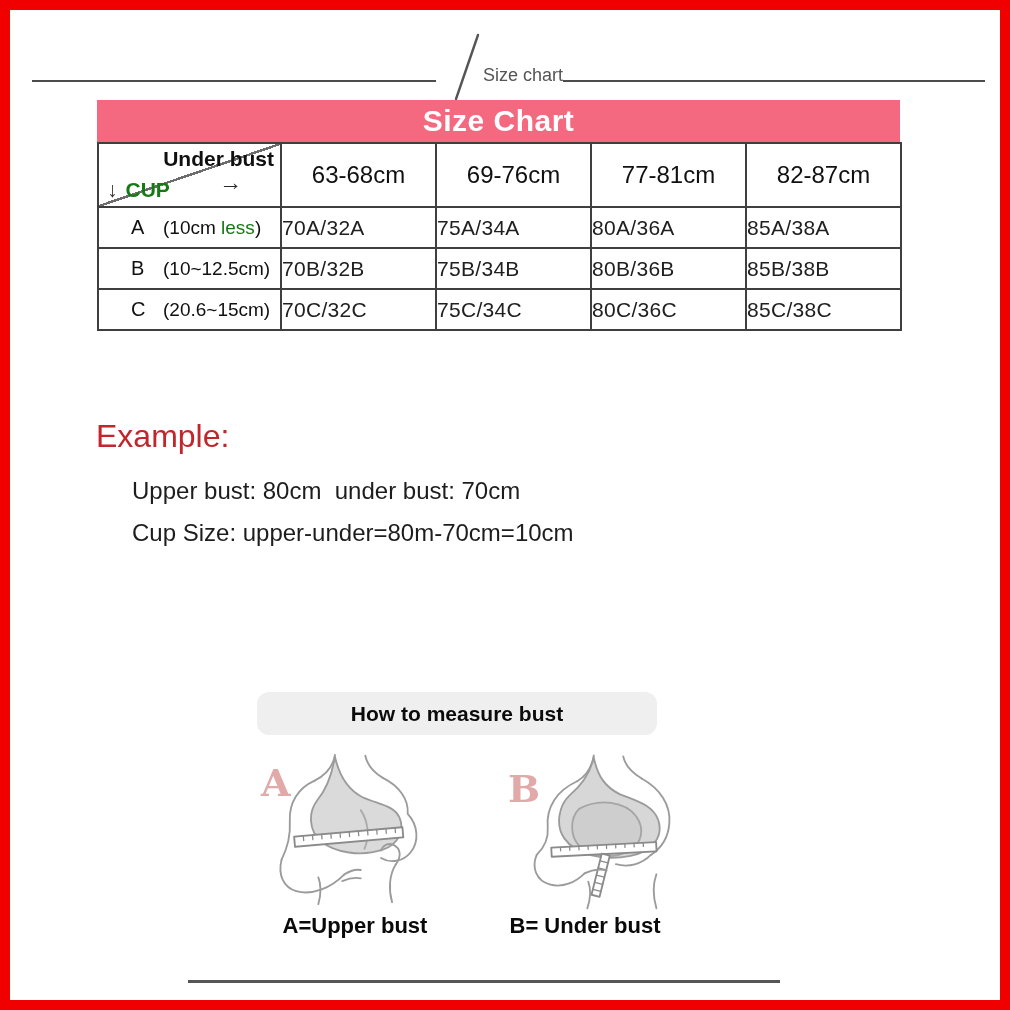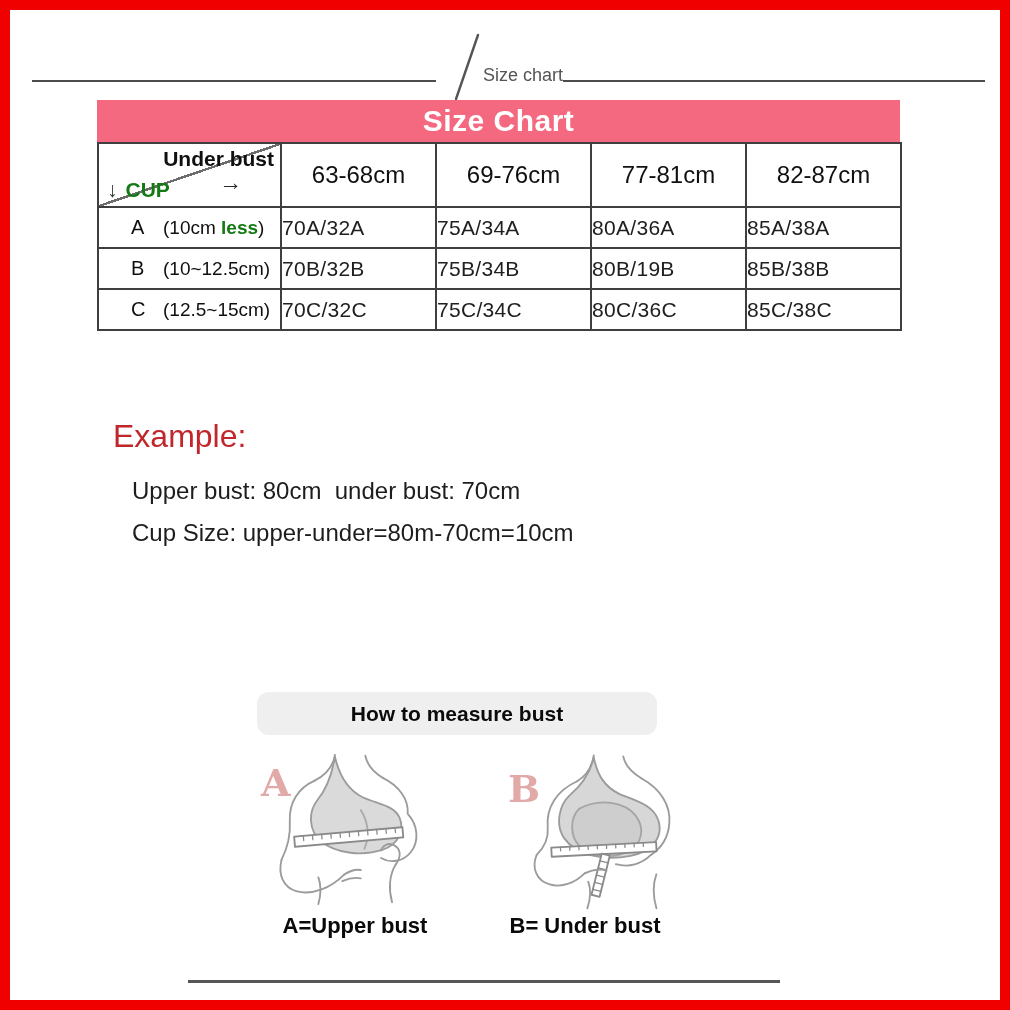--- a/index.html
+++ b/index.html
@@ -28,25 +28,25 @@
     background:linear-gradient(to bottom right,transparent calc(50% - 1.2px),#6c6c6c calc(50% - 1.2px),#6c6c6c calc(50% + 1.2px),transparent calc(50% + 1.2px));}
   .corner-under{position:absolute;top:3px;right:6px;font-weight:bold;font-size:21px;color:#101010;}
   .corner-arrow-r{position:absolute;top:27px;right:38px;font-size:23px;font-weight:bold;color:#2a2a2a;line-height:1;}
   .corner-cup{position:absolute;bottom:4px;left:8px;font-weight:bold;font-size:21px;}
   .corner-cup .dn{color:#333;margin-right:8px;}
   .corner-cup .cup-txt{color:var(--accent-green,#157a15);}
   .col-h{text-align:center;font-size:24px;color:#101010;}
   .row-label{padding-left:32px;font-size:20px;color:#101010;}
   .row-label .cup-letter{display:inline-block;width:32px;}
   .row-label .note{font-size:19px;white-space:pre;}
-  .row-label .hl{color:var(--accent-green,#157a15);font-weight:bold;}
+  .row-label .hl{color:var(--accent-green,#157a15);font-weight:normal;}
   .size-cell{text-align:left;font-size:21px;color:#202020;letter-spacing:.3px;}
 
   
-  .example-h{position:absolute;left:113px;top:418px;font-size:32px;color:var(--example-red,#c1262b);}
+  .example-h{position:absolute;left:96px;top:418px;font-size:32px;color:var(--example-red,#c1262b);}
   .example-lines{position:absolute;left:96px;top:470px;font-size:24px;color:#1d1d1d;margin-left:36px;}
   .example-line{height:42px;line-height:42px;white-space:pre-wrap;}
 
   
   .measure-bar{position:absolute;left:257px;top:692px;width:400px;height:43px;background:#efefef;
     border-radius:12px;display:flex;align-items:center;justify-content:center;
     font-weight:bold;font-size:21px;color:#0b0b0b;}
   .fig{position:absolute;}
   .fig-a{left:253px;top:753px;width:186px;height:152px;}
   .fig-b{left:498px;top:752px;width:198px;height:158px;}
@@ -104,26 +104,26 @@
       <td class="size-cell">75A/34A</td>
       <td class="size-cell">80A/36A</td>
       <td class="size-cell">85A/38A</td>
     </tr>
     <tr class="data">
       <td class="row-label">
         <span class="cup-letter">B</span><span class="note"><span>(10~12.5cm)</span><span class="hl"></span><span></span></span>
       </td>
       <td class="size-cell">70B/32B</td>
       <td class="size-cell">75B/34B</td>
-      <td class="size-cell">80B/19B</td>
+      <td class="size-cell">80B/36B</td>
       <td class="size-cell">85B/38B</td>
     </tr>
     <tr class="data">
       <td class="row-label">
-        <span class="cup-letter">C</span><span class="note"><span>(12.5~15cm)</span><span class="hl"></span><span></span></span>
+        <span class="cup-letter">C</span><span class="note"><span>(20.6~15cm)</span><span class="hl"></span><span></span></span>
       </td>
       <td class="size-cell">70C/32C</td>
       <td class="size-cell">75C/34C</td>
       <td class="size-cell">80C/36C</td>
       <td class="size-cell">85C/38C</td>
     </tr>
   </tbody>
     </table>
 </div>
 

